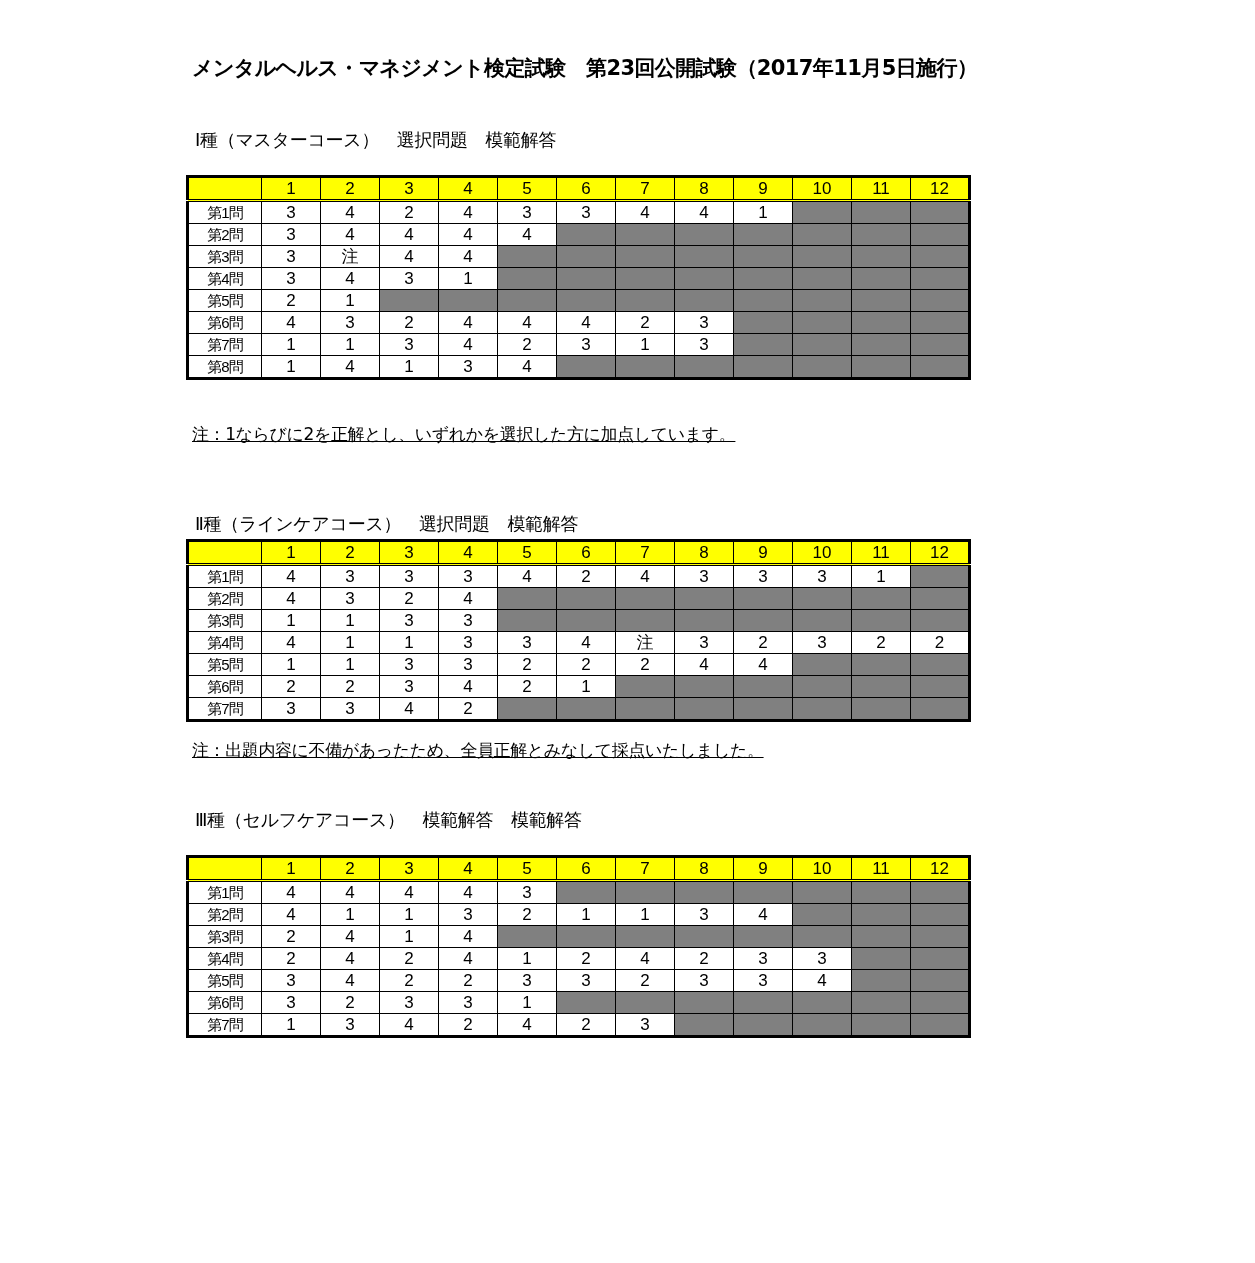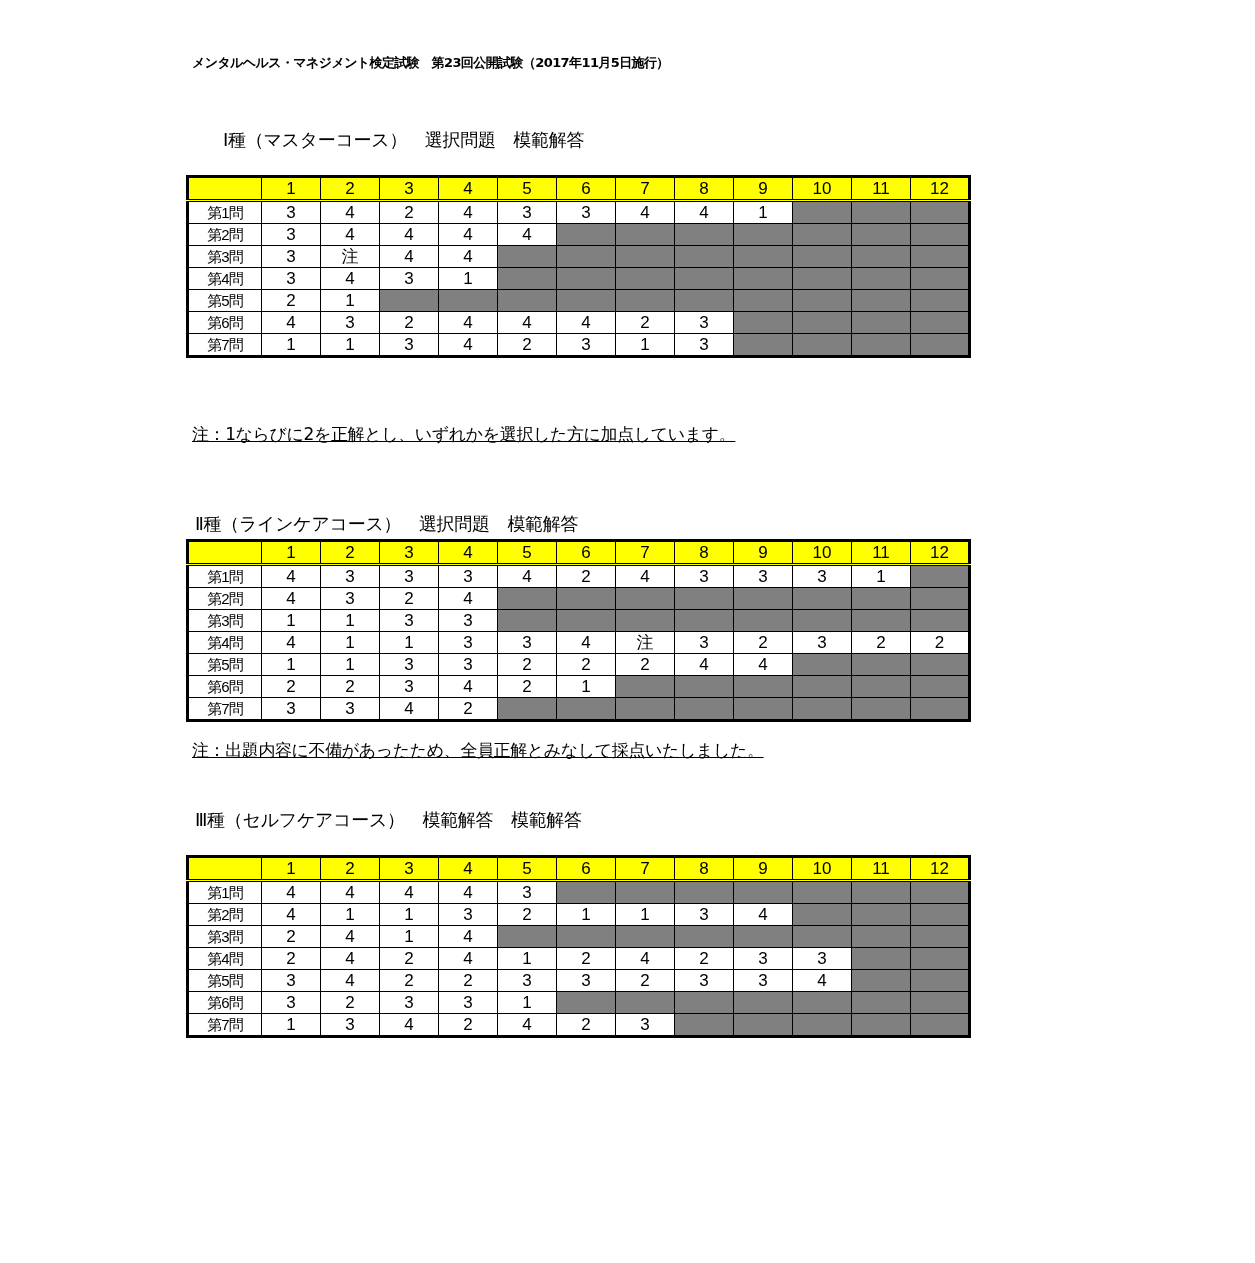--- a/index.html
+++ b/index.html
@@ -2,21 +2,21 @@
 <html><head>
   <meta charset="utf-8">
   <style>
     html, body { margin: 0; padding: 0; background: #ffffff; }
     body {
       width: 1255px; height: 1263px; position: relative; overflow: hidden;
       font-family: "DejaVu Sans", "Liberation Sans", sans-serif; color: #000;
     }
     .title {
       position: absolute; left: 192px; top: 54px;
-      font-size: 13px; font-weight: bold; letter-spacing: -0.6px; white-space: pre;
+      font-size: 21px; font-weight: bold; letter-spacing: -0.6px; white-space: pre;
     }
     .section-title {
       position: absolute; left: 195px;
       font-size: 18px; white-space: pre; letter-spacing: -0.3px;
     }
     .grid {
       position: absolute; left: 186px;
       border-collapse: collapse;
       border: 3px solid #000;
       table-layout: fixed;
@@ -38,21 +38,21 @@
     .note {
       position: absolute; left: 192px;
       font-size: 17px; white-space: pre; letter-spacing: -0.4px; text-decoration: underline;
     }
   </style>
 </head>
 <body>
 
 <div class="title">メンタルヘルス・マネジメント検定試験　第23回公開試験（2017年11月5日施行）</div>
 
-<div class="section-title" style="top:128px;margin-left:28px;">Ⅰ種（マスターコース）　選択問題　模範解答</div>
+<div class="section-title" style="top:128px;">Ⅰ種（マスターコース）　選択問題　模範解答</div>
 <table class="grid" style="top:175px;">
     <colgroup>
       <col class="label-col">
       <col class="q-col">
       <col class="q-col">
       <col class="q-col">
       <col class="q-col">
       <col class="q-col">
       <col class="q-col">
       <col class="q-col">
@@ -178,20 +178,35 @@
         <td class="ans">4</td>
         <td class="ans">2</td>
         <td class="ans">3</td>
         <td class="ans">1</td>
         <td class="ans">3</td>
         <td class="blank"></td>
         <td class="blank"></td>
         <td class="blank"></td>
         <td class="blank"></td>
       </tr>
+      <tr>
+        <td class="row-label">第8問</td>
+        <td class="ans">1</td>
+        <td class="ans">4</td>
+        <td class="ans">1</td>
+        <td class="ans">3</td>
+        <td class="ans">4</td>
+        <td class="blank"></td>
+        <td class="blank"></td>
+        <td class="blank"></td>
+        <td class="blank"></td>
+        <td class="blank"></td>
+        <td class="blank"></td>
+        <td class="blank"></td>
+      </tr>
     </tbody>
   </table>
 <div class="note" style="top:423px;">注：1ならびに2を正解とし、いずれかを選択した方に加点しています。</div>
 
 <div class="section-title" style="top:512px;">Ⅱ種（ラインケアコース）　選択問題　模範解答</div>
 <table class="grid" style="top:539px;">
     <colgroup>
       <col class="label-col">
       <col class="q-col">
       <col class="q-col">

